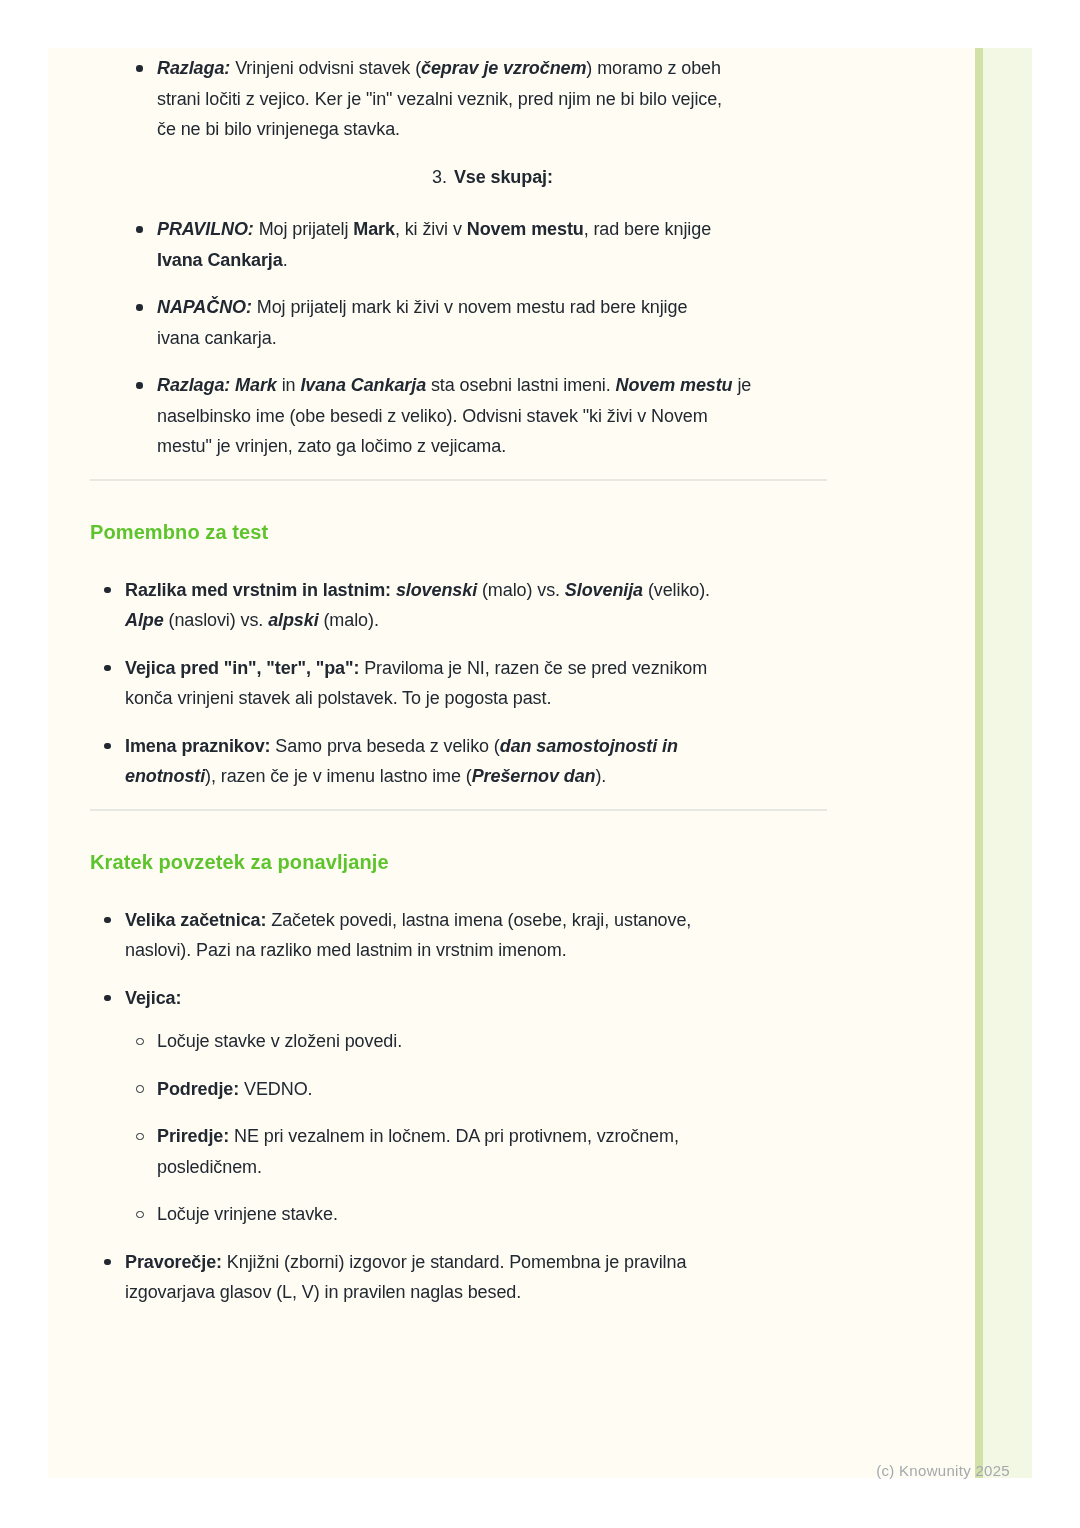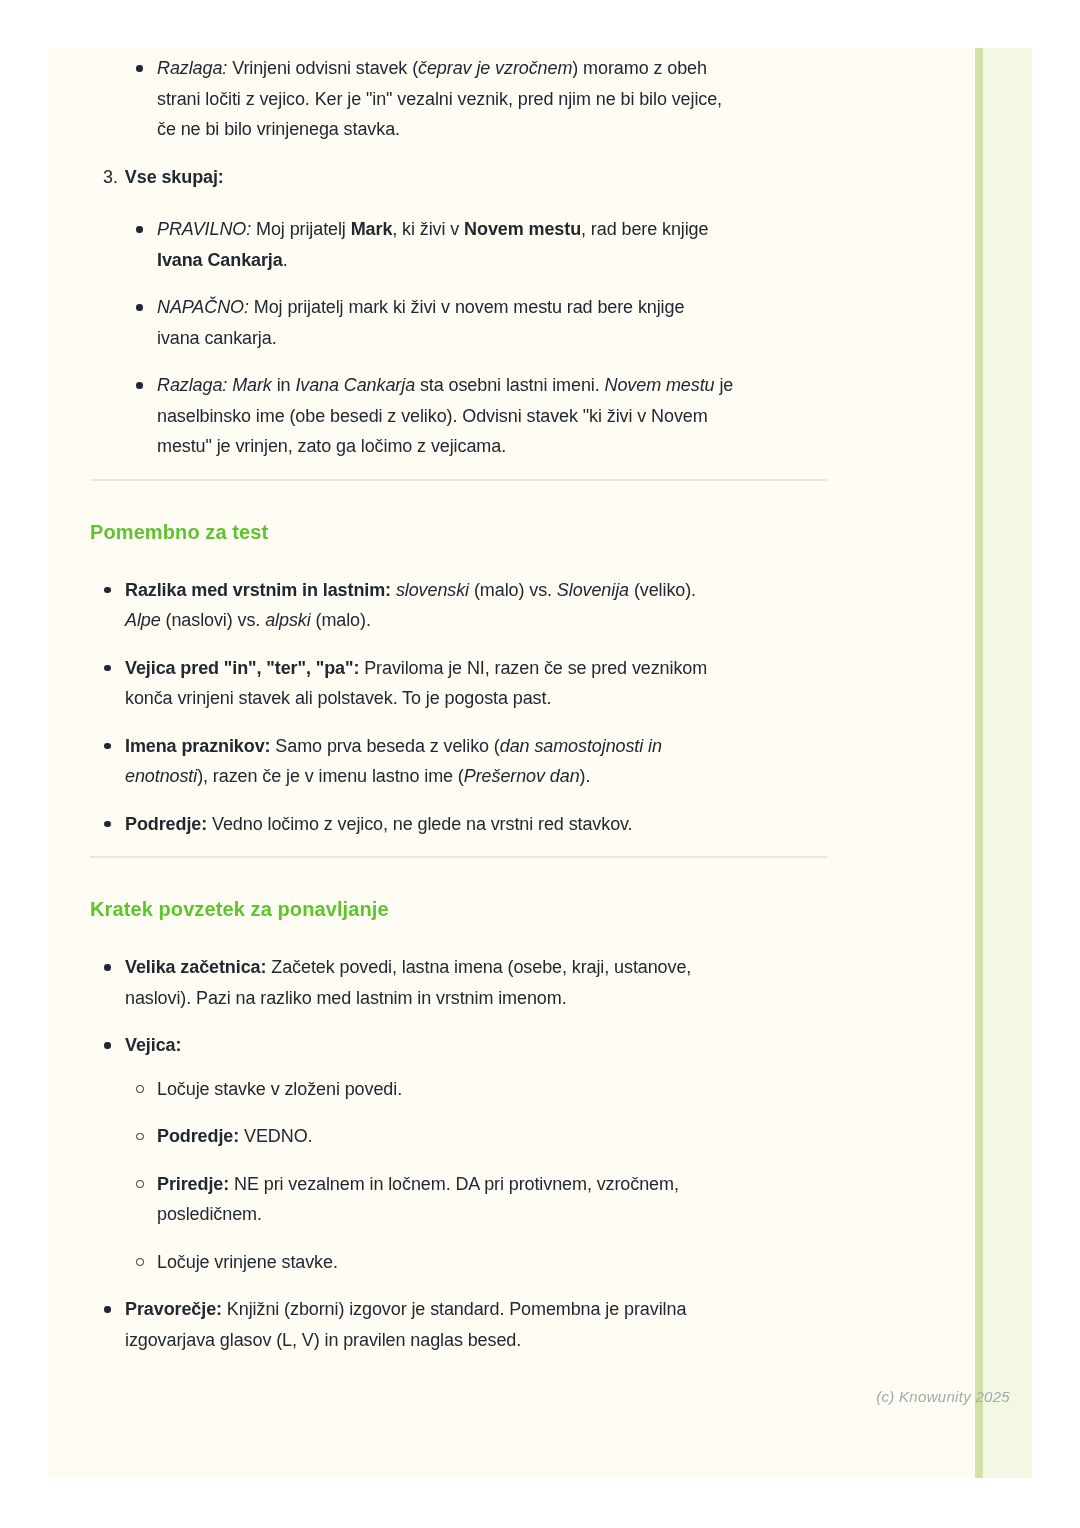--- a/index.html
+++ b/index.html
@@ -57,46 +57,45 @@
   .li.circle::before {
     content: "";
     position: absolute;
     left: -21px; top: 11.5px;
     width: 5.5px; height: 5.5px;
     border-radius: 50%;
     border: 1.7px solid var(--ink, #212832);
     background: transparent;
   }
   .b { font-weight: 700; }
-  .i { font-style: italic; }
-  .num-item { margin: 6px 0 22px; padding-left: 13px; white-space: pre-wrap; }
+  .i { font-style: italic; font-weight: bold; }
+  .num-item { margin: 6px 0 22px; padding-left: 13px; white-space: pre-wrap; text-align: center; }
   .num { margin-right: 7px; }
   .heading {
     font-size: 20px;
     line-height: 34px;
     font-weight: 700;
     color: var(--accent, #5ec42d);
     letter-spacing: 0.1px;
     margin: 0 0 26px 0;
   }
   .divider {
     height: 2px;
     width: 737px;
     background: var(--rule, #e8e8e2);
     margin: 14px 0 34px 0;
   }
   .copyright {
     position: absolute;
-    top: 1388px;
+    top: 1462px;
     right: 70px;
     font-size: 15px;
     letter-spacing: 0.3px;
     color: var(--muted, #a3a9ad);
     z-index: 5;
-    font-style: italic;
   }
 </style>
 </head>
 <body>
 
 <div class="note-card">
   <div class="accent-strip"></div>
   <div class="accent-panel"></div>
   <div class="doc-content">
       <ul class="list deep">
@@ -116,21 +115,20 @@
       </ul>
       <div class="divider"></div>
       <h2 class="heading">Pomembno za test</h2>
       <ul class="list normal">
         <li class="li disc"><span class="b">Razlika med vrstnim in lastnim:</span><span> </span><span class="i">slovenski</span><span> (malo) vs. </span><span class="i">Slovenija</span><span> (veliko).
 </span><span class="i">Alpe</span><span> (naslovi) vs. </span><span class="i">alpski</span><span> (malo).</span></li>
         <li class="li disc"><span class="b">Vejica pred "in", "ter", "pa":</span><span> Praviloma je NI, razen če se pred veznikom
 konča vrinjeni stavek ali polstavek. To je pogosta past.</span></li>
         <li class="li disc"><span class="b">Imena praznikov:</span><span> Samo prva beseda z veliko (</span><span class="i">dan samostojnosti in
 enotnosti</span><span>), razen če je v imenu lastno ime (</span><span class="i">Prešernov dan</span><span>).</span></li>
-        <li class="li disc"><span class="b">Podredje:</span><span> Vedno ločimo z vejico, ne glede na vrstni red stavkov.</span></li>
       </ul>
       <div class="divider"></div>
       <h2 class="heading">Kratek povzetek za ponavljanje</h2>
       <ul class="list normal">
         <li class="li disc"><span class="b">Velika začetnica:</span><span> Začetek povedi, lastna imena (osebe, kraji, ustanove,
 naslovi). Pazi na razliko med lastnim in vrstnim imenom.</span></li>
         <li class="li disc"><span class="b">Vejica:</span><ul class="sublist"><li class="li circle"><span>Ločuje stavke v zloženi povedi.</span></li><li class="li circle"><span class="b">Podredje:</span><span> VEDNO.</span></li><li class="li circle"><span class="b">Priredje:</span><span> NE pri vezalnem in ločnem. DA pri protivnem, vzročnem,
 posledičnem.</span></li><li class="li circle"><span>Ločuje vrinjene stavke.</span></li></ul></li>
         <li class="li disc"><span class="b">Pravorečje:</span><span> Knjižni (zborni) izgovor je standard. Pomembna je pravilna
 izgovarjava glasov (L, V) in pravilen naglas besed.</span></li>

